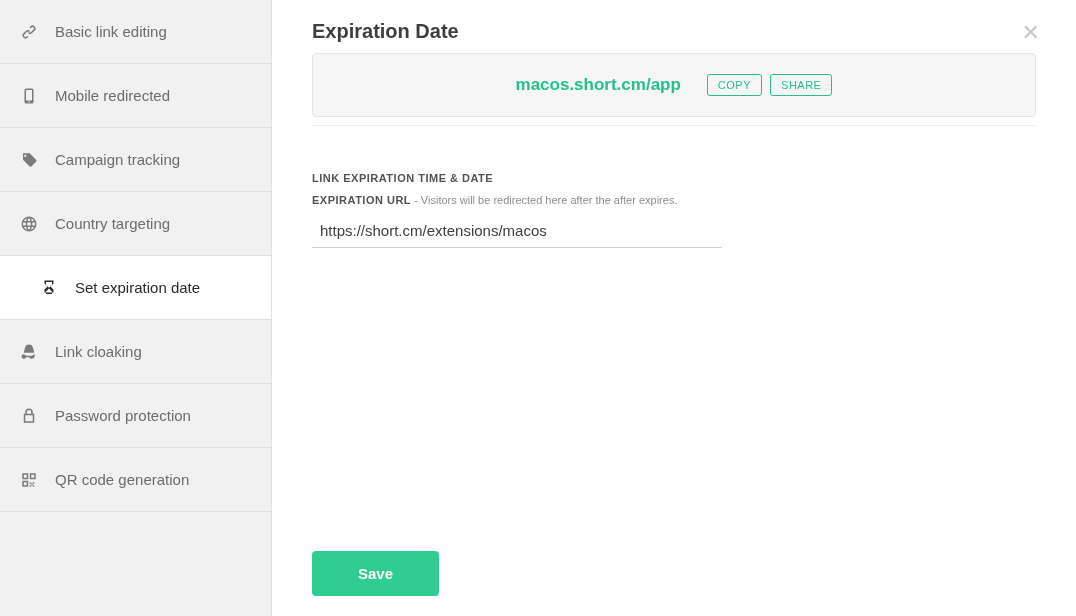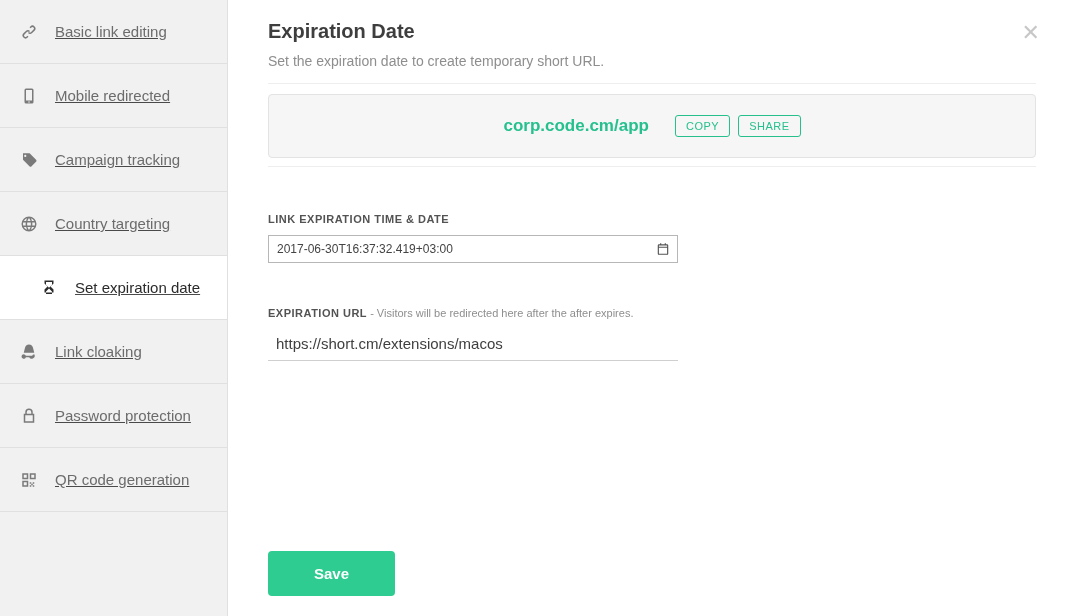--- a/index.html
+++ b/index.html
@@ -7,26 +7,25 @@
     font-family: -apple-system, BlinkMacSystemFont, "Segoe UI", Helvetica, Arial, sans-serif;
     background: #fff;
     color: #4a4a4a;
     width: 1076px;
     height: 616px;
     overflow: hidden;
     display: flex;
   }
   
   .sidebar {
-    width: 228px;
+    width: 272px;
     background: #f1f1f1;
     border-right: 1px solid #e0e0e0;
     display: flex;
     flex-direction: column;
-    text-decoration: underline;
   }
   .sidebar-item {
     display: flex;
     align-items: center;
     padding: 0 20px;
     height: 64px;
     border-bottom: 1px solid #e0e0e0;
     cursor: pointer;
     color: #6c6c6c;
     font-size: 15px;
@@ -247,40 +246,31 @@
     <span>QR code generation</span>
   </div>
 
 </nav>
 
 <main class="main">
 
   <div class="close-btn">✕</div>
 
   <h1 class="title">Expiration Date</h1>
-  <p class="subtitle">Set the expiration date to create temporary short URL.</p>
 
   <div class="url-card">
-    <span class="short-url">corp.code.cm/app</span>
+    <span class="short-url">macos.short.cm/app</span>
     <div class="pill-group">
       <button class="pill">COPY</button>
       <button class="pill">SHARE</button>
     </div>
   </div>
   <div class="card-underline"></div>
 
   <div class="label-row">LINK EXPIRATION TIME &amp; DATE</div>
-  <div class="date-input-wrap">
-    <input class="date-input" type="text" value="2017-06-30T16:37:32.419+03:00" style="">
-    <span class="cal-icon">
-      <svg viewBox="0 0 24 24">
-          <path d="M19 4h-2V2h-2v2H9V2H7v2H5a2 2 0 0 0-2 2v14a2 2 0 0 0 2 2h14a2 2 0 0 0 2-2V6a2 2 0 0 0-2-2zm0 16H5V10h14v10zM5 8V6h14v2H5z"></path>
-        </svg>
-    </span>
-  </div>
 
   <div class="label-row">
     <span>EXPIRATION URL</span><span class="hint"> - Visitors will be redirected here after the after expires.</span>
   </div>
   <input class="url-input" type="text" value="https://short.cm/extensions/macos" style="">
 
   <button class="save-btn">Save</button>
 
 </main>
 

